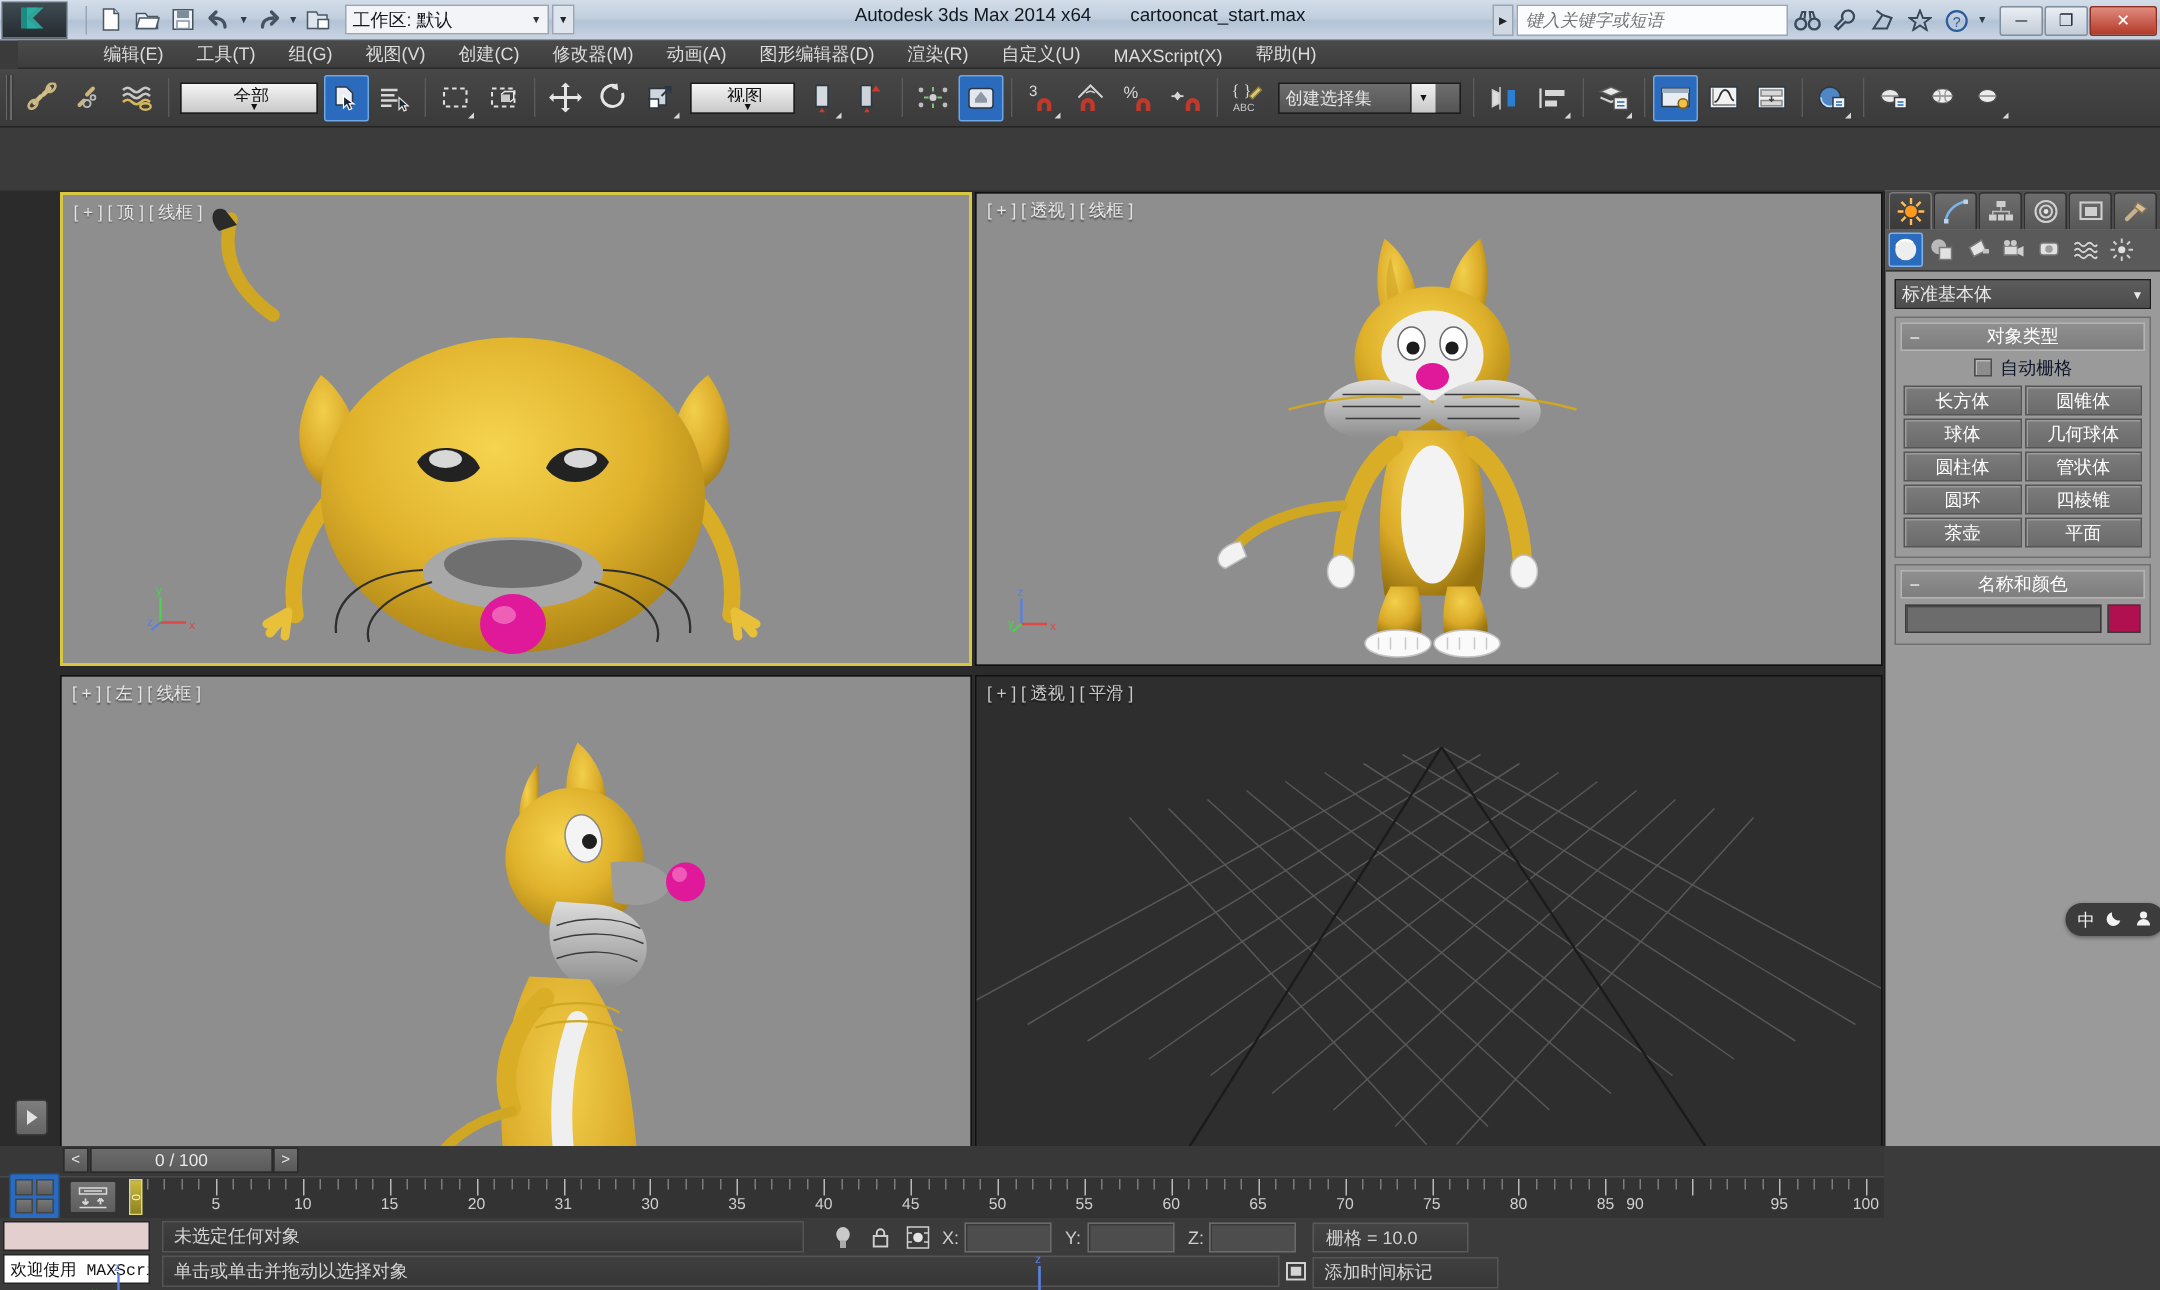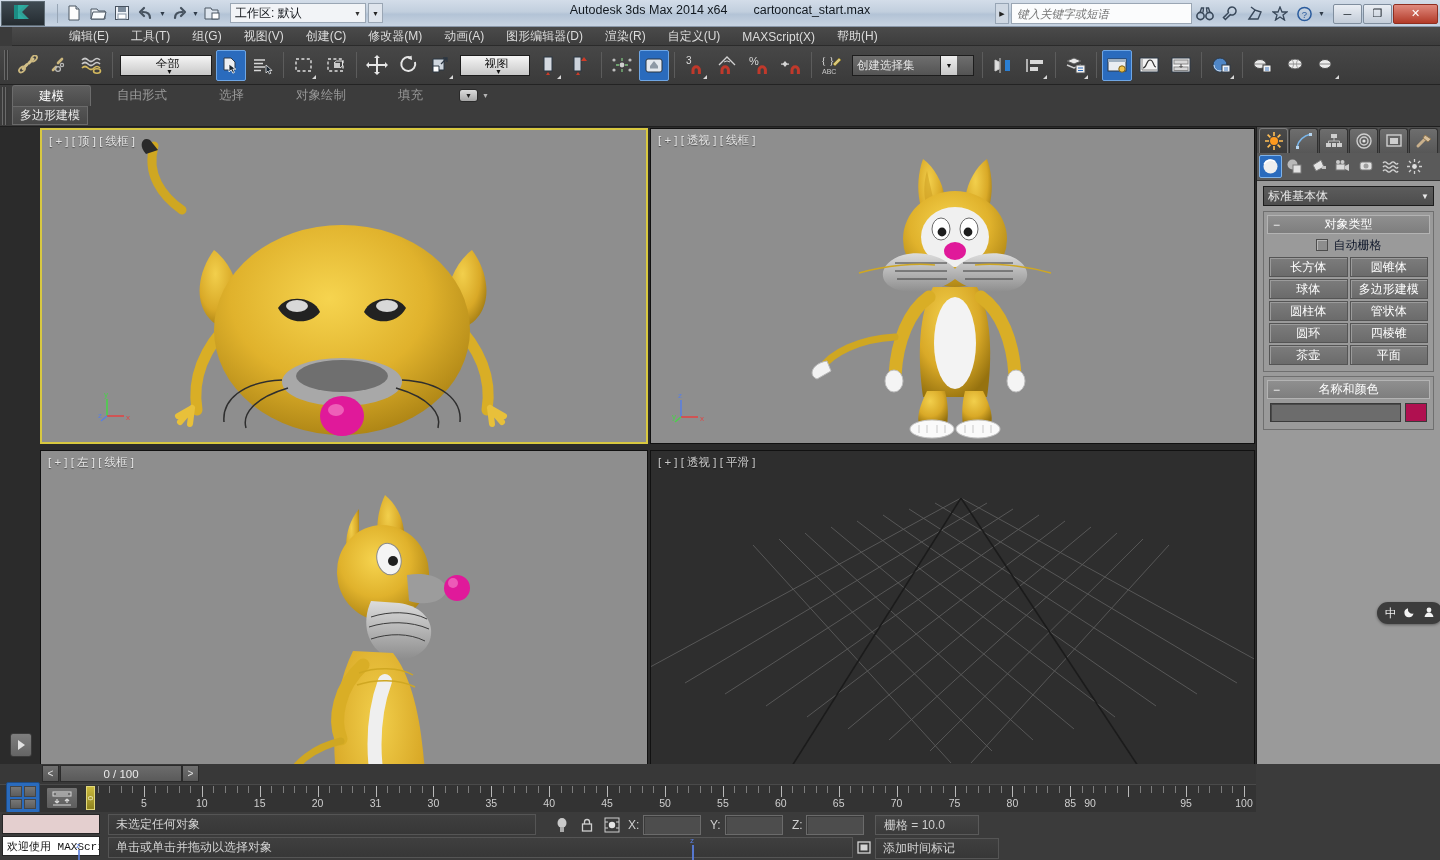--- a/index.html
+++ b/index.html
@@ -657,35 +657,20 @@
     </div>
     <div class="tbtn">
       <svg width="22" height="19" viewBox="0 0 22 19">
           <ellipse cx="9" cy="8" rx="6" ry="4.5" fill="#ececec" stroke="#4a4a4a"></ellipse>
           <path d="M3 8h12" stroke="#8a8a8a"></path>
         </svg>
       <span class="corner"></span>
     </div>
   </div>
 
-  <div class="ribbon">
-    <div class="ribbon-grip"></div>
-    <div class="rtabs">
-      <div class="rtab active">建模</div>
-      <div class="rtab">自由形式</div>
-      <div class="rtab">选择</div>
-      <div class="rtab">对象绘制</div>
-      <div class="rtab">填充</div>
-      <div class="rtab-dd">
-        <span class="pill">▼</span>
-        <span class="ca">▼</span>
-      </div>
-    </div>
-    <div class="rpanel">多边形建模</div>
-  </div>
 
   <div class="viewarea">
 
     <div class="vp sel" style="left:40px; top:1px; width:608px; height:316px;">
       <div class="gray-bg">
         <svg width="604" height="312" viewBox="0 0 604 312" style="display:block">
 
           <defs>
             <radialGradient id="gold1" cx="45%" cy="35%" r="70%">
               <stop offset="0%" stop-color="#f6d44f"></stop>
@@ -1017,21 +1002,21 @@
         <span>对象类型</span>
       </div>
       <div class="chkrow">
         <span class="chkbox"></span>
         <span class="chklabel">自动栅格</span>
       </div>
       <div class="btngrid">
         <div class="objbtn">长方体</div>
         <div class="objbtn">圆锥体</div>
         <div class="objbtn">球体</div>
-        <div class="objbtn">多边形建模</div>
+        <div class="objbtn">几何球体</div>
         <div class="objbtn">圆柱体</div>
         <div class="objbtn">管状体</div>
         <div class="objbtn">圆环</div>
         <div class="objbtn">四棱锥</div>
         <div class="objbtn">茶壶</div>
         <div class="objbtn">平面</div>
       </div>
     </div>
 
     <div class="rollout">

